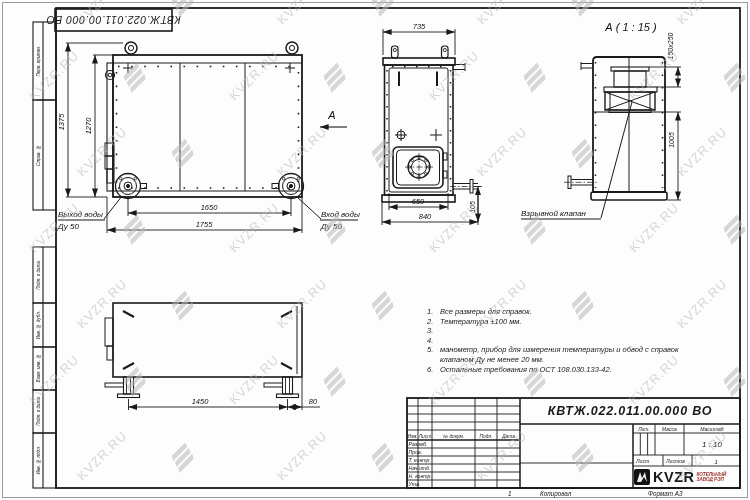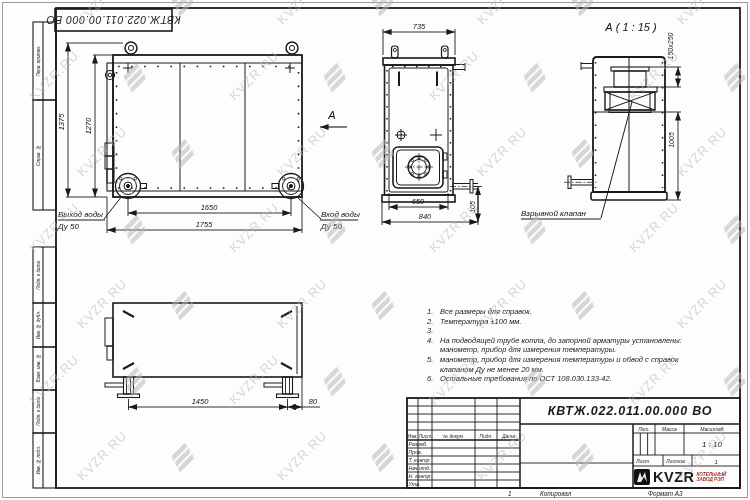--- a/index.html
+++ b/index.html
@@ -371,24 +371,20 @@
         <span class="note-num">2.</span>
         <div class="note-lines">
           <div>Температура ±100 мм.</div>
         </div>
       </div>
       <div class="note-row">
         <span class="note-num">3.</span>
       </div>
       <div class="note-row">
         <span class="note-num">4.</span>
-        <div class="note-lines">
-          <div>На подводящей трубе котла, до запорной арматуры установлены:</div>
-          <div>манометр, прибор для измерения температуры.</div>
-        </div>
       </div>
       <div class="note-row">
         <span class="note-num">5.</span>
         <div class="note-lines">
           <div>манометр, прибор для измерения температуры и обвод с справок</div>
           <div>клапаном Ду не менее 20 мм.</div>
         </div>
       </div>
       <div class="note-row">
         <span class="note-num">6.</span>

